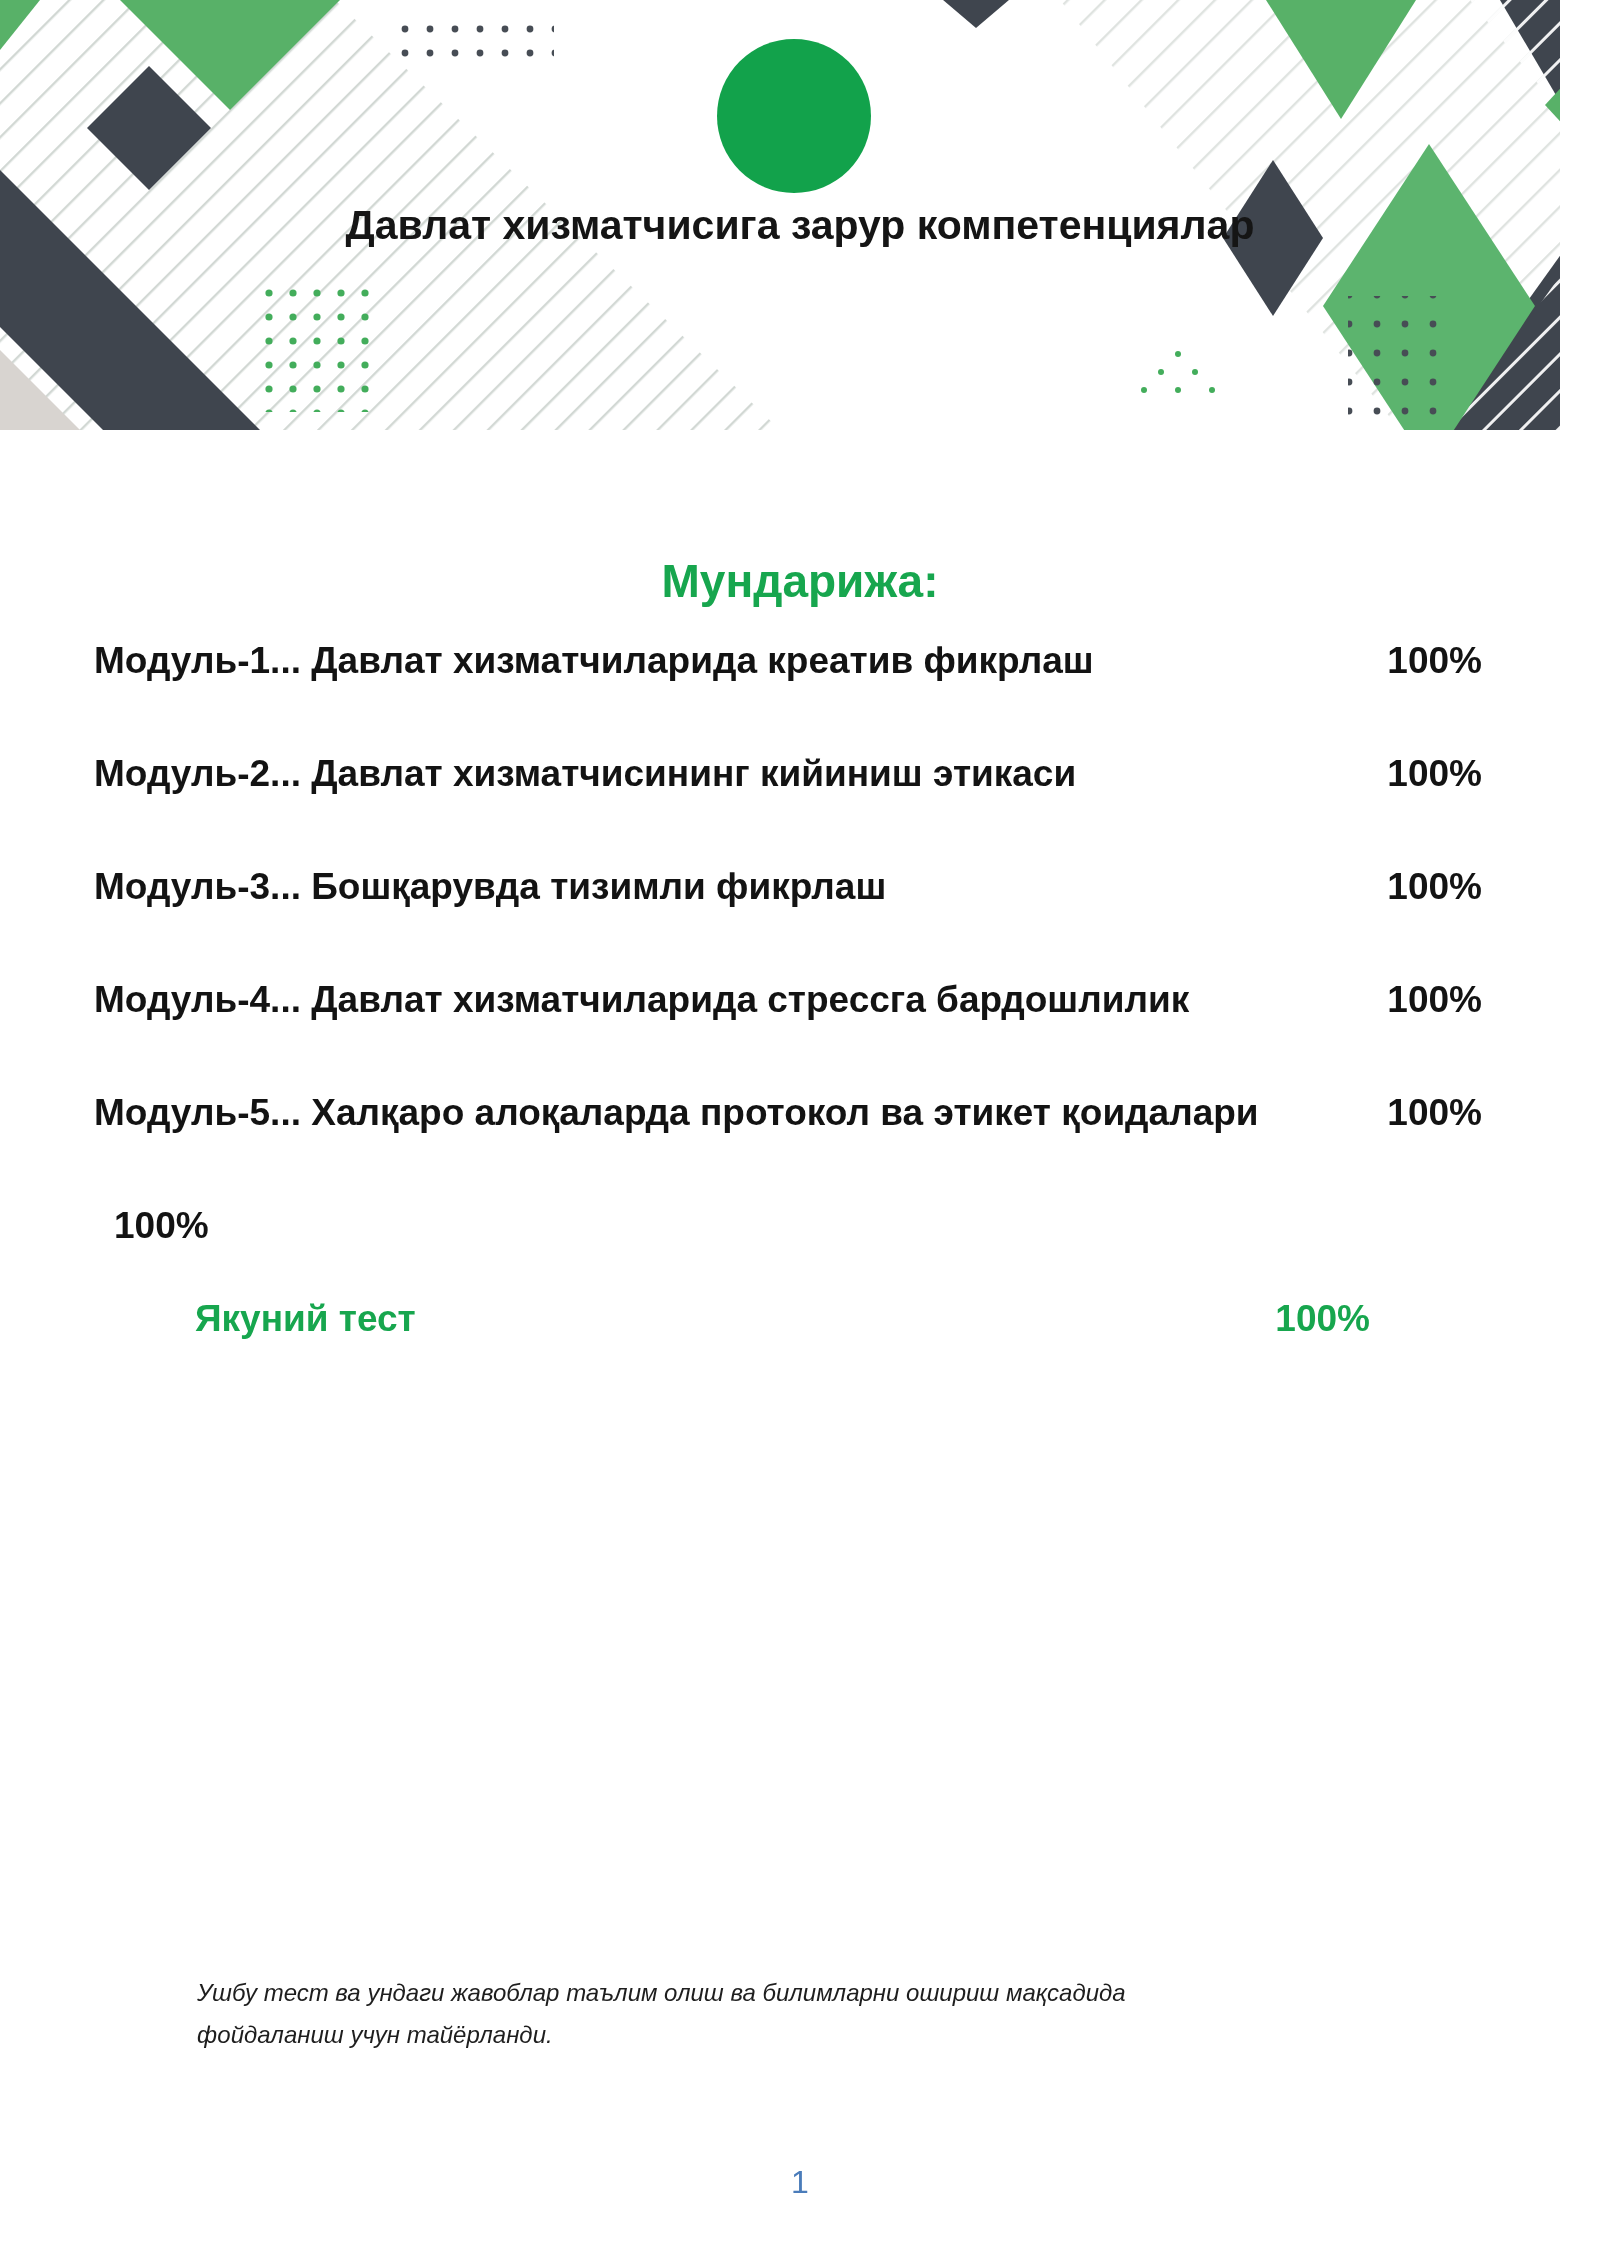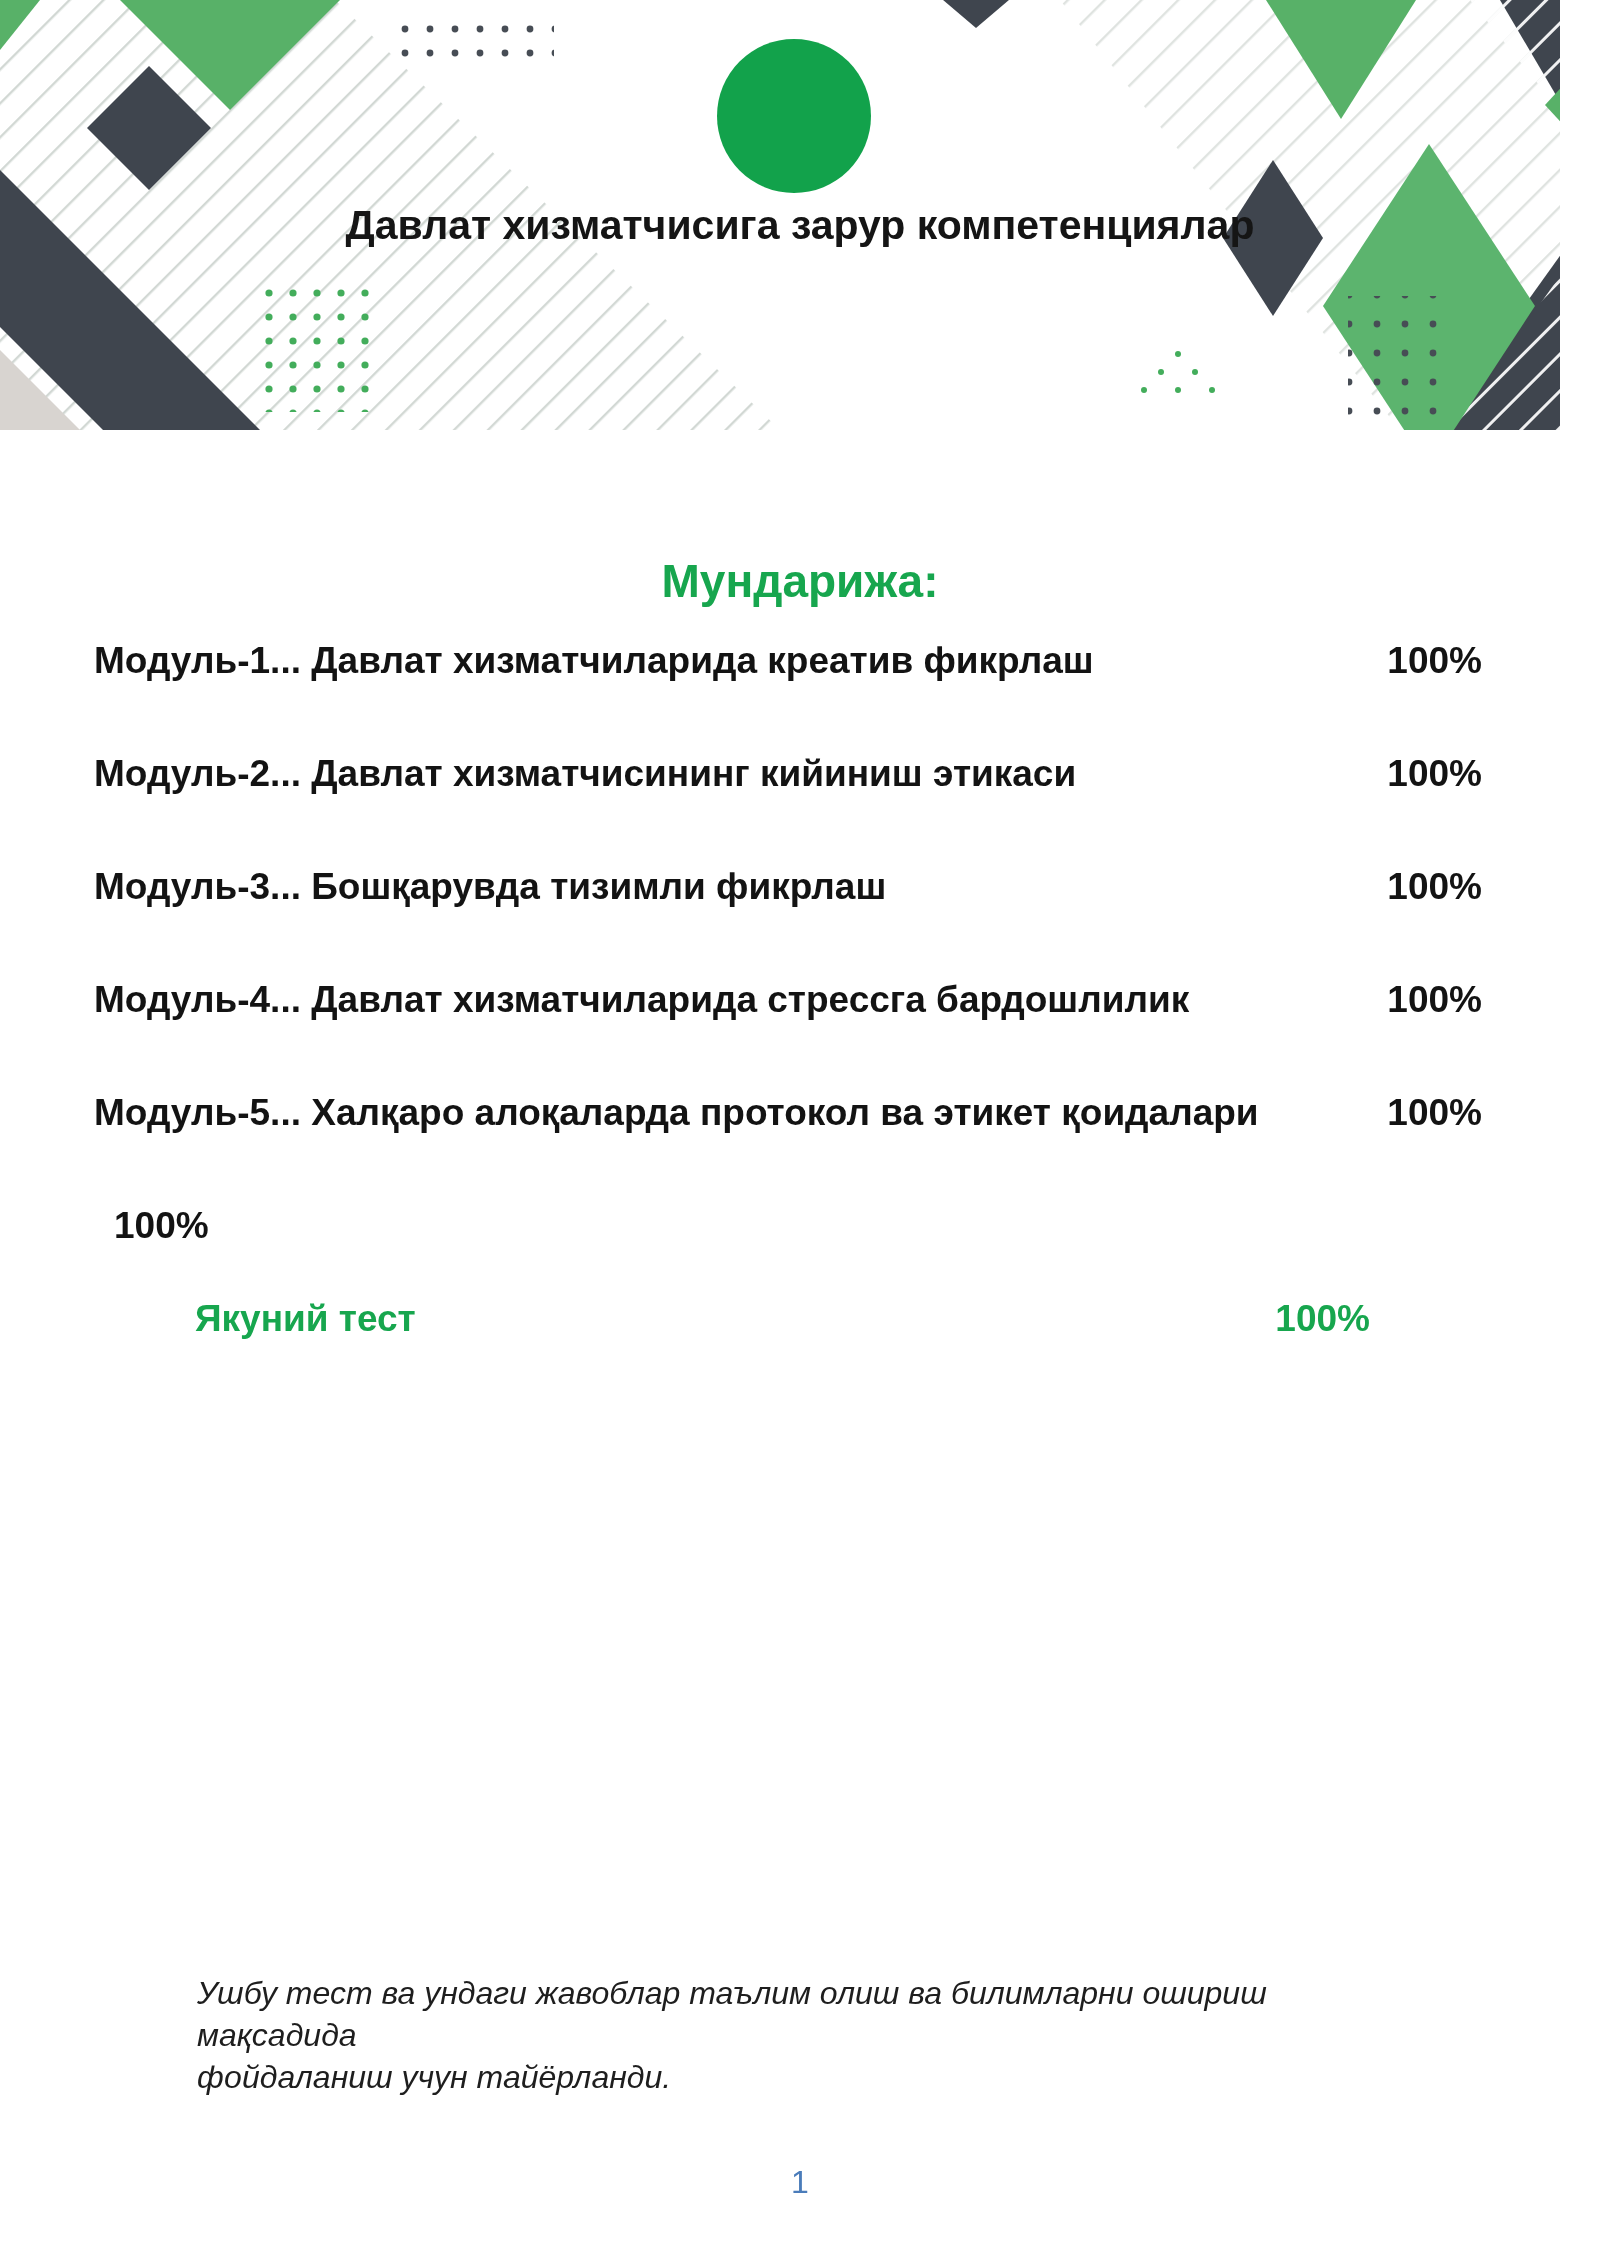--- a/index.html
+++ b/index.html
@@ -22,21 +22,21 @@
     height:113px; font-size:37px; font-weight:bold; color:#131313; white-space:nowrap;
   }
   .toc-row .pct { margin-left:20px; }
   .final-row {
     position:absolute; left:195px; top:1258px; width:1175px;
     display:flex; justify-content:space-between; align-items:baseline;
     font-size:37px; font-weight:bold; color:#17a64e; white-space:nowrap;margin-top:40px;
   }
   .footer-note {
     position:absolute; left:197px; top:1972px; width:1120px;
-    font-size:32px; font-style:italic; color:#1e1e1e; line-height:42px;
+    font-size:24px; font-style:italic; color:#1e1e1e; line-height:42px;
   }
   .page-number {
     position:absolute; top:2164px; left:0; width:1600px; text-align:center;
     font-size:32px; color:#4a7cba;
   }
 </style>
 </head>
 <body>
 
 <div class="page">

